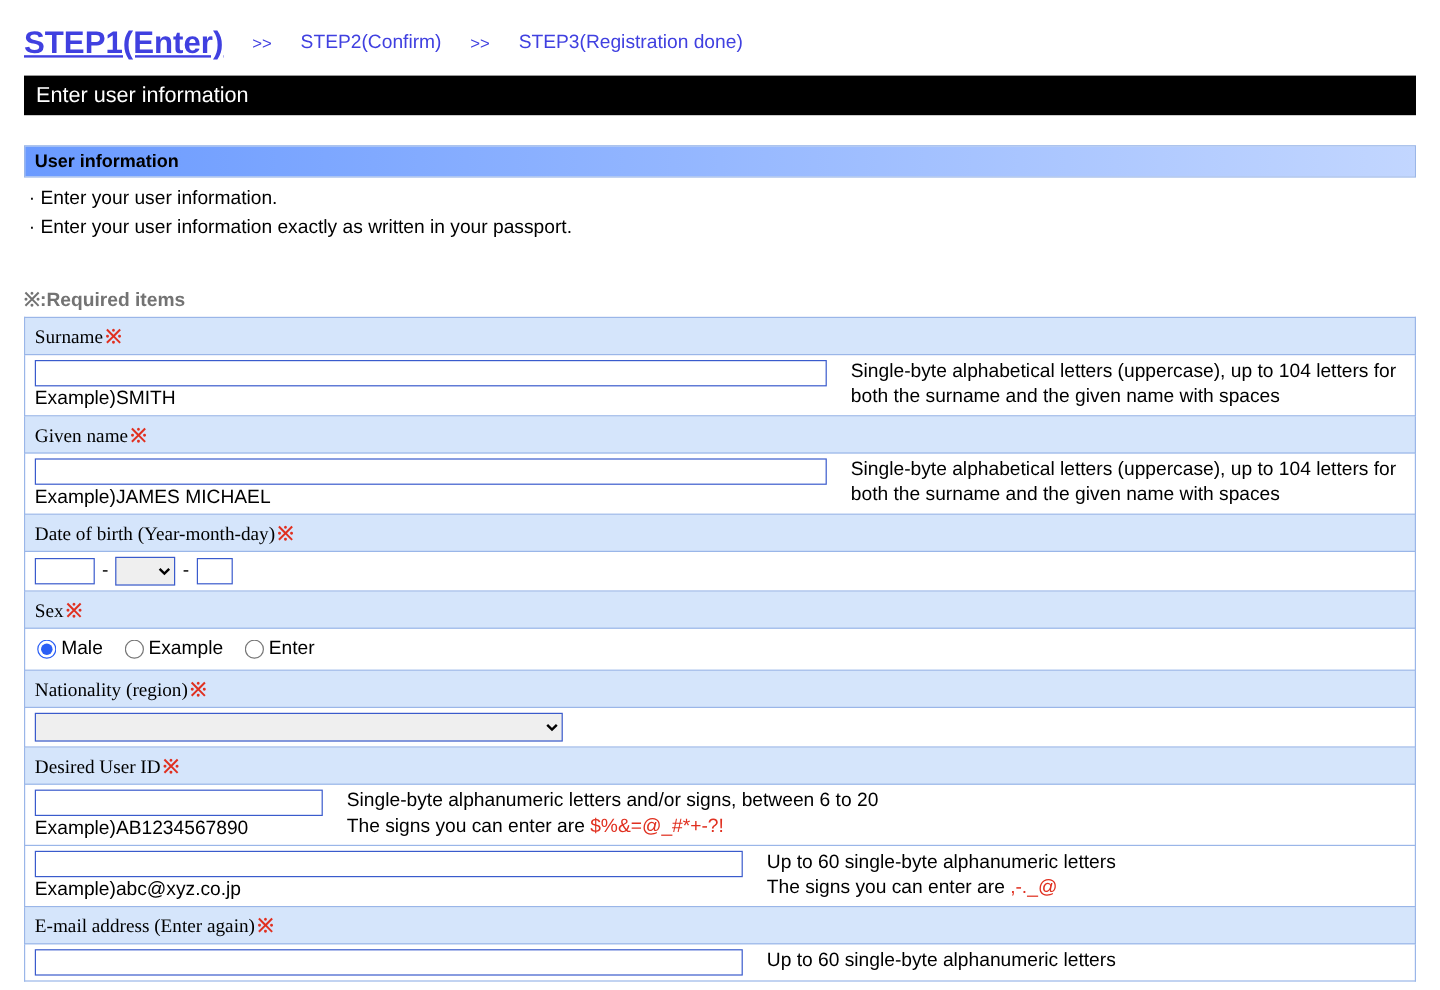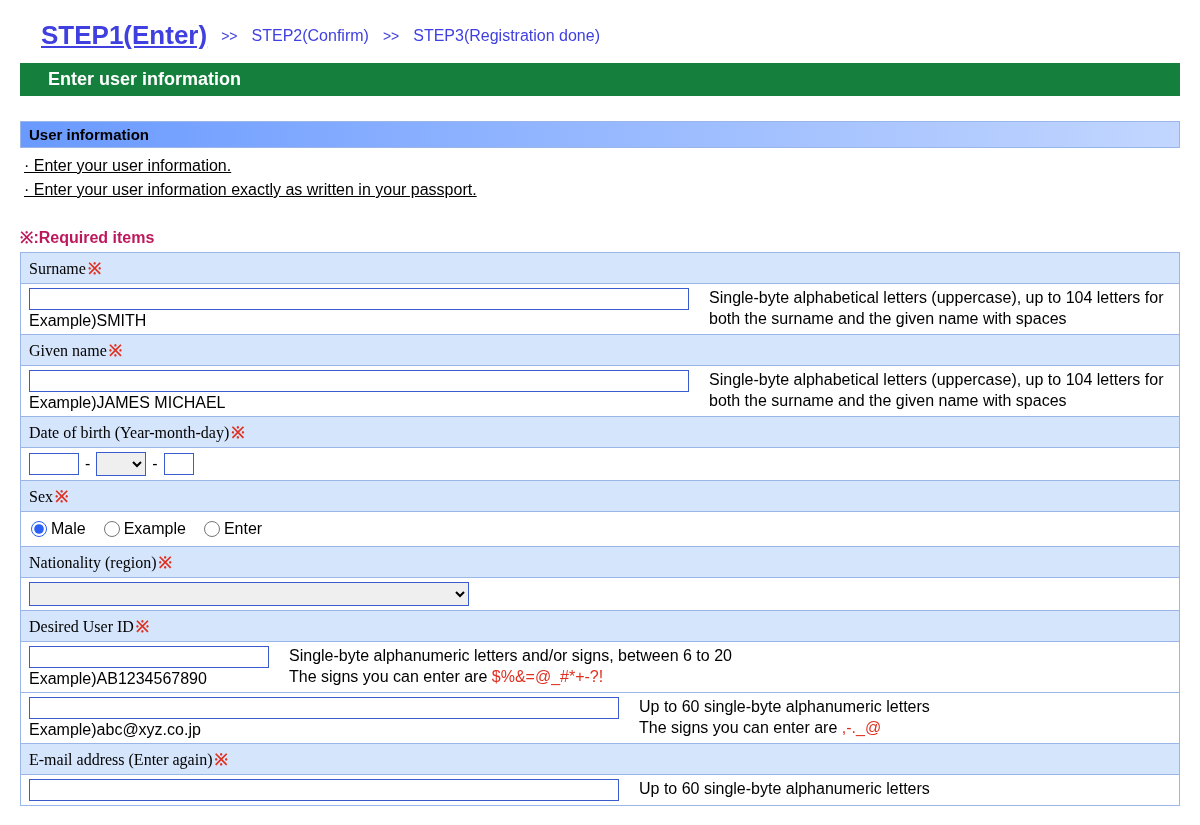--- a/index.html
+++ b/index.html
@@ -1,25 +1,25 @@
 <!DOCTYPE html>
 <html><head>
 <meta charset="utf-8">
 <style>
 * { box-sizing: border-box; margin: 0; padding: 0; }
 body { font-family: Arial, Helvetica, sans-serif; font-size: 15px; color: #000; background: #fff; padding: 20px; width: 1200px; }
-.steps { display: flex; align-items: center; gap: 14px; margin-bottom: 12px; margin-left: 21px; }
+.steps { display: flex; align-items: center; gap: 24px; margin-bottom: 12px; }
 .step-current { font-size: 26px; font-weight: bold; color: #4040e0; text-decoration: underline; }
 .step-other { font-size: 16px; color: #4040e0; text-align: center; }
 .sep { font-size: 14px; color: #4040e0; }
-.title-bar { background: #15803d; color: #fff; font-size: 18px; font-weight: bold; padding: 6px 28px; }
+.title-bar { background: #000000; color: #fff; font-size: 18px; font-weight: normal; padding: 6px 10px; }
 .content { margin-top: 25px; }
 .section-header { background: linear-gradient(to right, #6a9aff, #c2d6ff); color: #000; font-weight: bold; font-size: 15px; padding: 4px 8px; border: 1px solid #9ab6e8; }
-.instructions { padding: 6px 4px 0 4px; font-size: 16px; line-height: 1.5; text-decoration: underline; }
-.req-note { color: #be185d; font-weight: bold; margin-top: 24px; margin-bottom: 4px; font-size: 16px; }
+.instructions { padding: 6px 4px 0 4px; font-size: 16px; line-height: 1.5; }
+.req-note { color: #737373; font-weight: bold; margin-top: 36px; margin-bottom: 4px; font-size: 16px; }
 table.form { width: 100%; border-collapse: collapse; font-size: 16px; }
 table.form td { border: 1px solid #9ab6e8; padding: 4px 8px; vertical-align: top; }
 td.field-label { background: #d5e5fb; color: #000; font-family: Liberation Serif, serif; }
 td.field-body { background: #fff; }
 .req { color: #e03020; font-weight: bold; margin-left: 2px; }
 .input-row { display: flex; gap: 20px; align-items: flex-start; }
 .input-col { display: flex; flex-direction: column; }
 .input-text { border: 1px solid #3a5bcc; height: 22px; padding: 1px 3px; font-size: 14px; }
 .w660 { width: 660px; }
 .w590 { width: 590px; }

